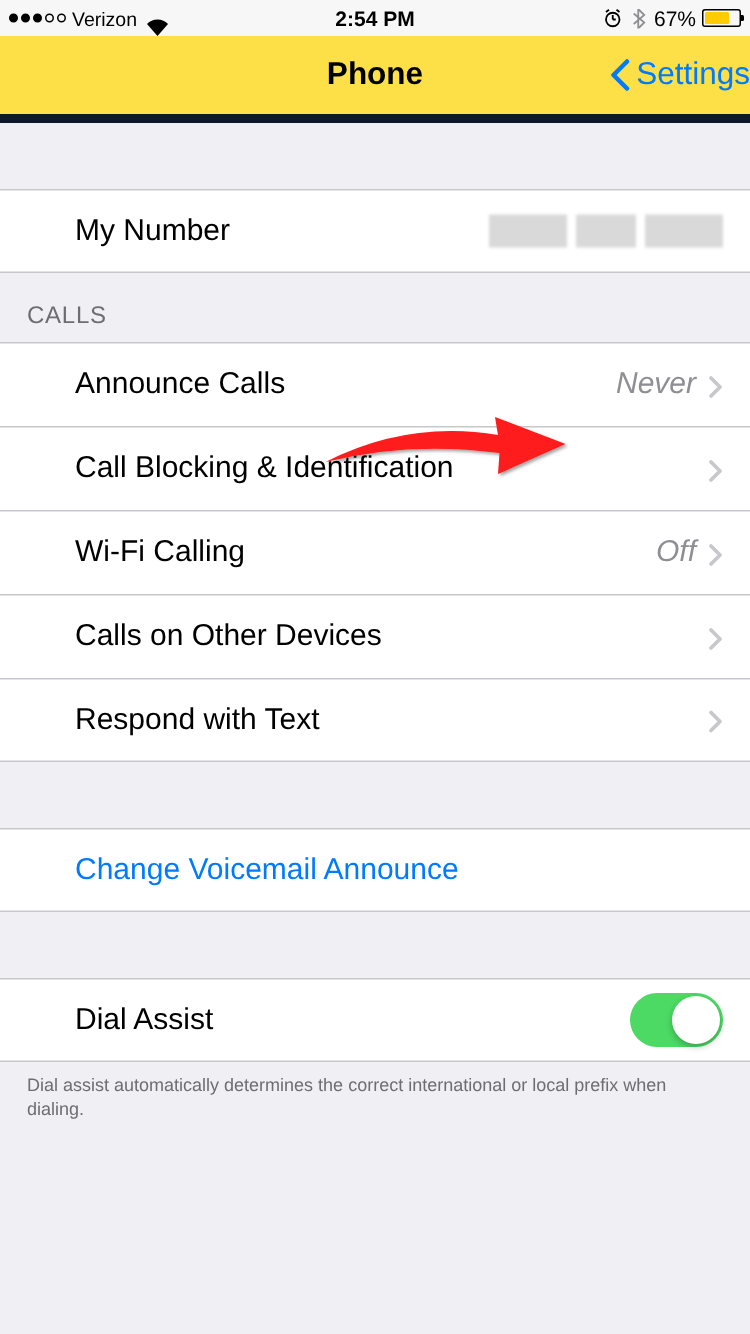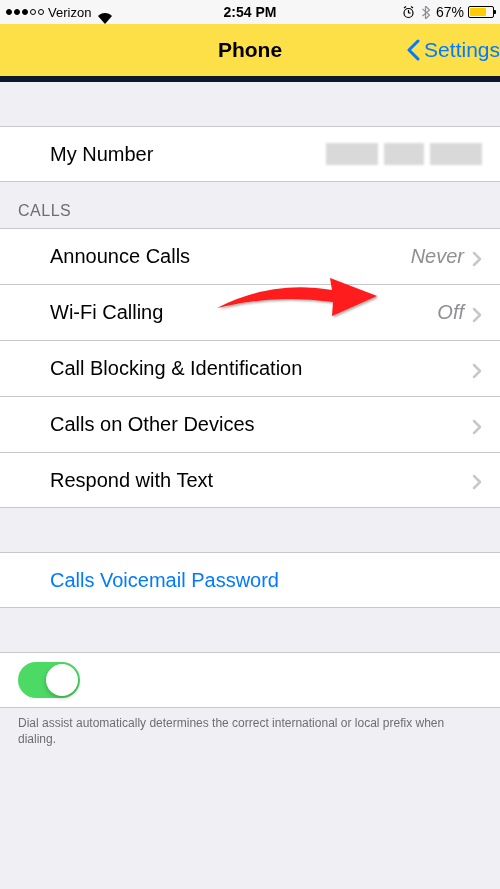--- a/index.html
+++ b/index.html
@@ -231,58 +231,59 @@
 
 <div class="cell-group">
   <div class="cell">
     <span class="label">Announce Calls</span>
     <span class="value">Never</span>
     <span class="chevron-right"><svg viewBox="0 0 10 16">
           <polyline points="2,2 8,8 2,14" fill="none" stroke-width="2.5" stroke-linecap="round" stroke-linejoin="round"></polyline>
         </svg></span>
   </div>
   <div class="cell">
+    <span class="label">Call Blocking &amp; Identification</span>
+    <span class="chevron-right"><svg viewBox="0 0 10 16">
+          <polyline points="2,2 8,8 2,14" fill="none" stroke-width="2.5" stroke-linecap="round" stroke-linejoin="round"></polyline>
+        </svg></span>
+  </div>
+  <div class="cell">
     <span class="label">Wi-Fi Calling</span>
     <span class="value">Off</span>
     <span class="chevron-right"><svg viewBox="0 0 10 16">
           <polyline points="2,2 8,8 2,14" fill="none" stroke-width="2.5" stroke-linecap="round" stroke-linejoin="round"></polyline>
         </svg></span>
   </div>
   <div class="cell">
-    <span class="label">Call Blocking &amp; Identification</span>
-    <span class="chevron-right"><svg viewBox="0 0 10 16">
-          <polyline points="2,2 8,8 2,14" fill="none" stroke-width="2.5" stroke-linecap="round" stroke-linejoin="round"></polyline>
-        </svg></span>
-  </div>
-  <div class="cell">
     <span class="label">Calls on Other Devices</span>
     <span class="chevron-right"><svg viewBox="0 0 10 16">
           <polyline points="2,2 8,8 2,14" fill="none" stroke-width="2.5" stroke-linecap="round" stroke-linejoin="round"></polyline>
         </svg></span>
   </div>
   <div class="cell">
     <span class="label">Respond with Text</span>
     <span class="chevron-right"><svg viewBox="0 0 10 16">
           <polyline points="2,2 8,8 2,14" fill="none" stroke-width="2.5" stroke-linecap="round" stroke-linejoin="round"></polyline>
         </svg></span>
   </div>
 </div>
 
 <div class="section-gap"></div>
 
 <div class="cell-group">
   <div class="cell link">
-    <span class="label">Calls Voicemail Password</span>
+    <span class="label">Change Voicemail Announce</span>
   </div>
 </div>
 
 <div class="section-gap"></div>
 
 <div class="cell-group">
   <div class="cell">
+    <span class="label">Dial Assist</span>
     <div class="toggle">
       <div class="knob"></div>
     </div>
   </div>
 </div>
 <div class="section-footer">Dial assist automatically determines the correct international or local prefix when dialing.</div>
 
 <svg class="annotation-arrow" width="170" height="56" viewBox="0 0 170 56">
   <defs>
     <filter id="ds" x="-20%" y="-20%" width="140%" height="140%">

